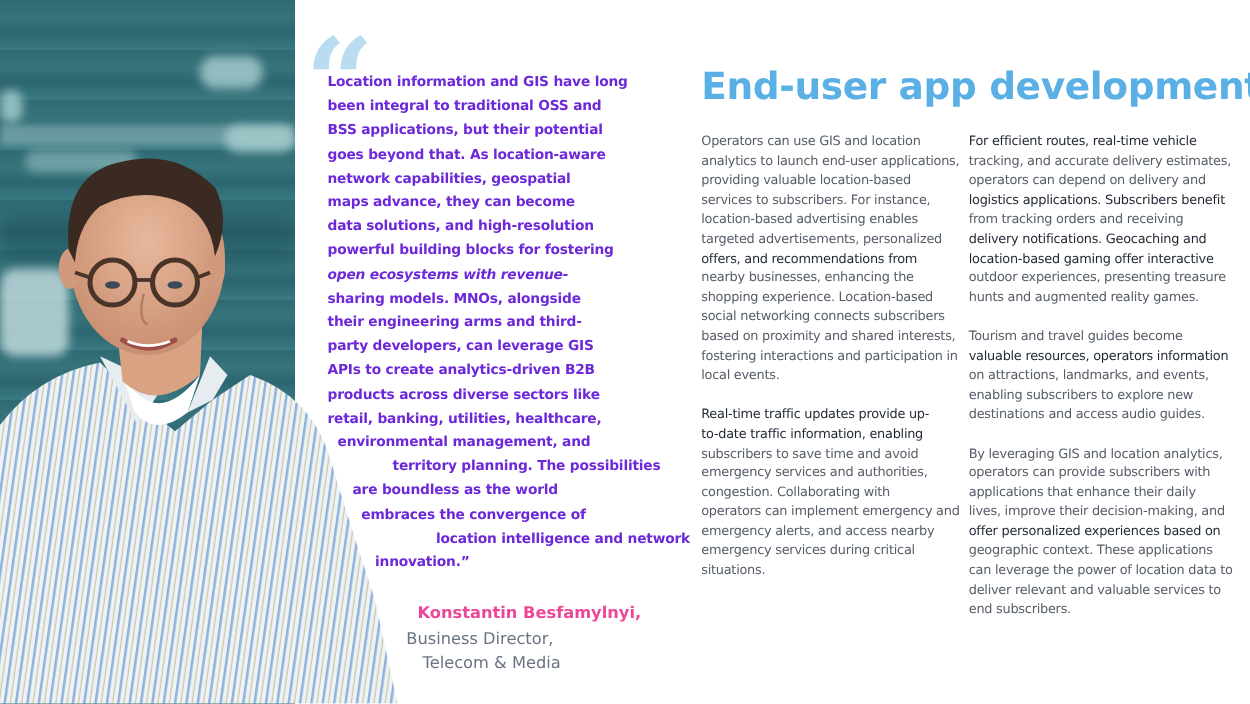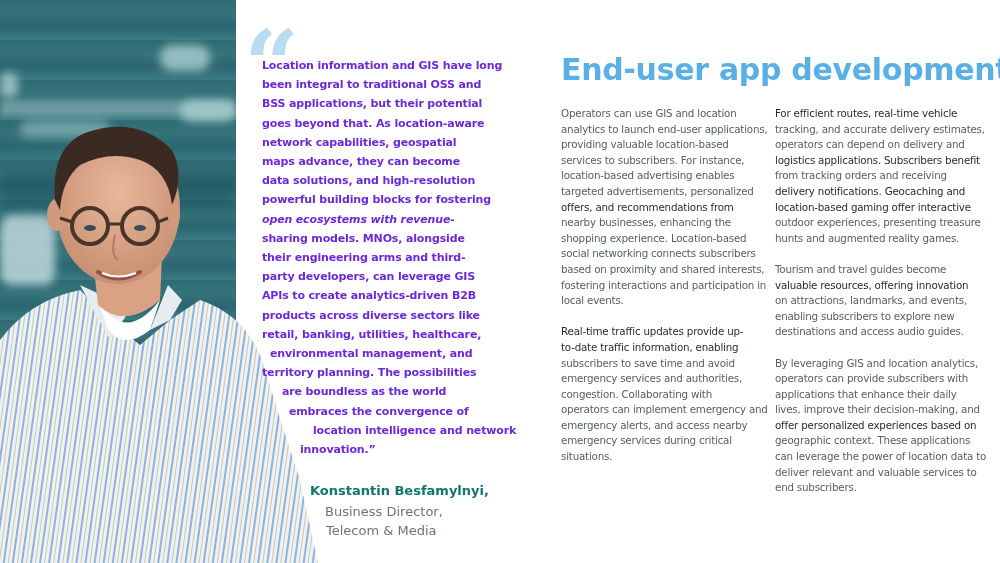--- a/index.html
+++ b/index.html
@@ -30,31 +30,31 @@
       letter-spacing: -6px;
     }
     .quote {
       position: absolute; left: 262px; top: 56px; width: 290px;
       font-family: "DejaVu Sans", sans-serif; font-weight: bold;
       font-size: 11px; line-height: 19.2px; color: #6d28d9;
       letter-spacing: -0.15px;
     }
     .quote .ln { display: block; white-space: nowrap; }
     .attrib-name {
-      position: absolute; left: 310px; top: 483px;
+      position: absolute; left: 334px; top: 483px;
       font-family: "DejaVu Sans", sans-serif; font-weight: bold;
-      font-size: 13px; color: #0f766e; white-space: nowrap;
+      font-size: 13px; color: #ec4899; white-space: nowrap;
     }
     .attrib-role {
       position: absolute; left: 325px; top: 502px;
       font-family: "DejaVu Sans", sans-serif;
       font-size: 13px; line-height: 19px; color: #6a7482;
     }
     .attrib-role span { display: block; }
-    .attrib-role span:last-child { margin-left: 1px; }
+    .attrib-role span:last-child { margin-left: 13px; }
 
     
     .title {
       position: absolute; left: 561px; top: 52px;
       font-family: "DejaVu Sans", sans-serif; font-weight: bold;
       font-size: 30px; color: #5ab0e4; white-space: nowrap; letter-spacing: -0.3px;
     }
     .col {
       position: absolute; top: 106px; width: 210px;
       font-family: "DejaVu Sans", sans-serif;
@@ -134,24 +134,24 @@
     <span class="ln" style="padding-left: 0px;">data solutions, and high-resolution</span>
     <span class="ln" style="padding-left: 0px;">powerful building blocks for fostering</span>
     <span class="ln" style="padding-left: 0px; font-style: italic;">open ecosystems with revenue-</span>
     <span class="ln" style="padding-left: 0px;">sharing models. MNOs, alongside</span>
     <span class="ln" style="padding-left: 0px;">their engineering arms and third-</span>
     <span class="ln" style="padding-left: 0px;">party developers, can leverage GIS</span>
     <span class="ln" style="padding-left: 0px;">APIs to create analytics-driven B2B</span>
     <span class="ln" style="padding-left: 0px;">products across diverse sectors like</span>
     <span class="ln" style="padding-left: 0px;">retail, banking, utilities, healthcare,</span>
     <span class="ln" style="padding-left: 8px;">environmental management, and</span>
-    <span class="ln" style="padding-left: 0;">territory planning. The possibilities</span>
+    <span class="ln" style="padding-left: 24px; margin-left: 28px;">territory planning. The possibilities</span>
     <span class="ln" style="padding-left: 20px;">are boundless as the world</span>
     <span class="ln" style="padding-left: 27px;">embraces the convergence of</span>
-    <span class="ln" style="padding-left: 51px;">location intelligence and network</span>
+    <span class="ln" style="padding-left: 32px; text-align: right;">location intelligence and network</span>
     <span class="ln" style="padding-left: 38px;">innovation.”</span>
   </div>
 
 <div class="attrib-name">Konstantin Besfamylnyi,</div>
 <div class="attrib-role">
   <span>Business Director,</span>
   <span>Telecom &amp; Media</span>
 </div>
 
 <h1 class="title">End-user app development</h1>
@@ -190,21 +190,21 @@
       <span class="ln">operators can depend on delivery and</span>
       <span class="ln dark">logistics applications. Subscribers benefit</span>
       <span class="ln">from tracking orders and receiving</span>
       <span class="ln dark">delivery notifications. Geocaching and</span>
       <span class="ln dark">location-based gaming offer interactive</span>
       <span class="ln">outdoor experiences, presenting treasure</span>
       <span class="ln">hunts and augmented reality games.</span>
     </div>
     <div class="para">
       <span class="ln">Tourism and travel guides become</span>
-      <span class="ln dark">valuable resources, offering innovation</span>
+      <span class="ln dark">valuable resources, operators information</span>
       <span class="ln">on attractions, landmarks, and events,</span>
       <span class="ln">enabling subscribers to explore new</span>
       <span class="ln">destinations and access audio guides.</span>
     </div>
     <div class="para">
       <span class="ln">By leveraging GIS and location analytics,</span>
       <span class="ln">operators can provide subscribers with</span>
       <span class="ln">applications that enhance their daily</span>
       <span class="ln">lives, improve their decision-making, and</span>
       <span class="ln dark">offer personalized experiences based on</span>

